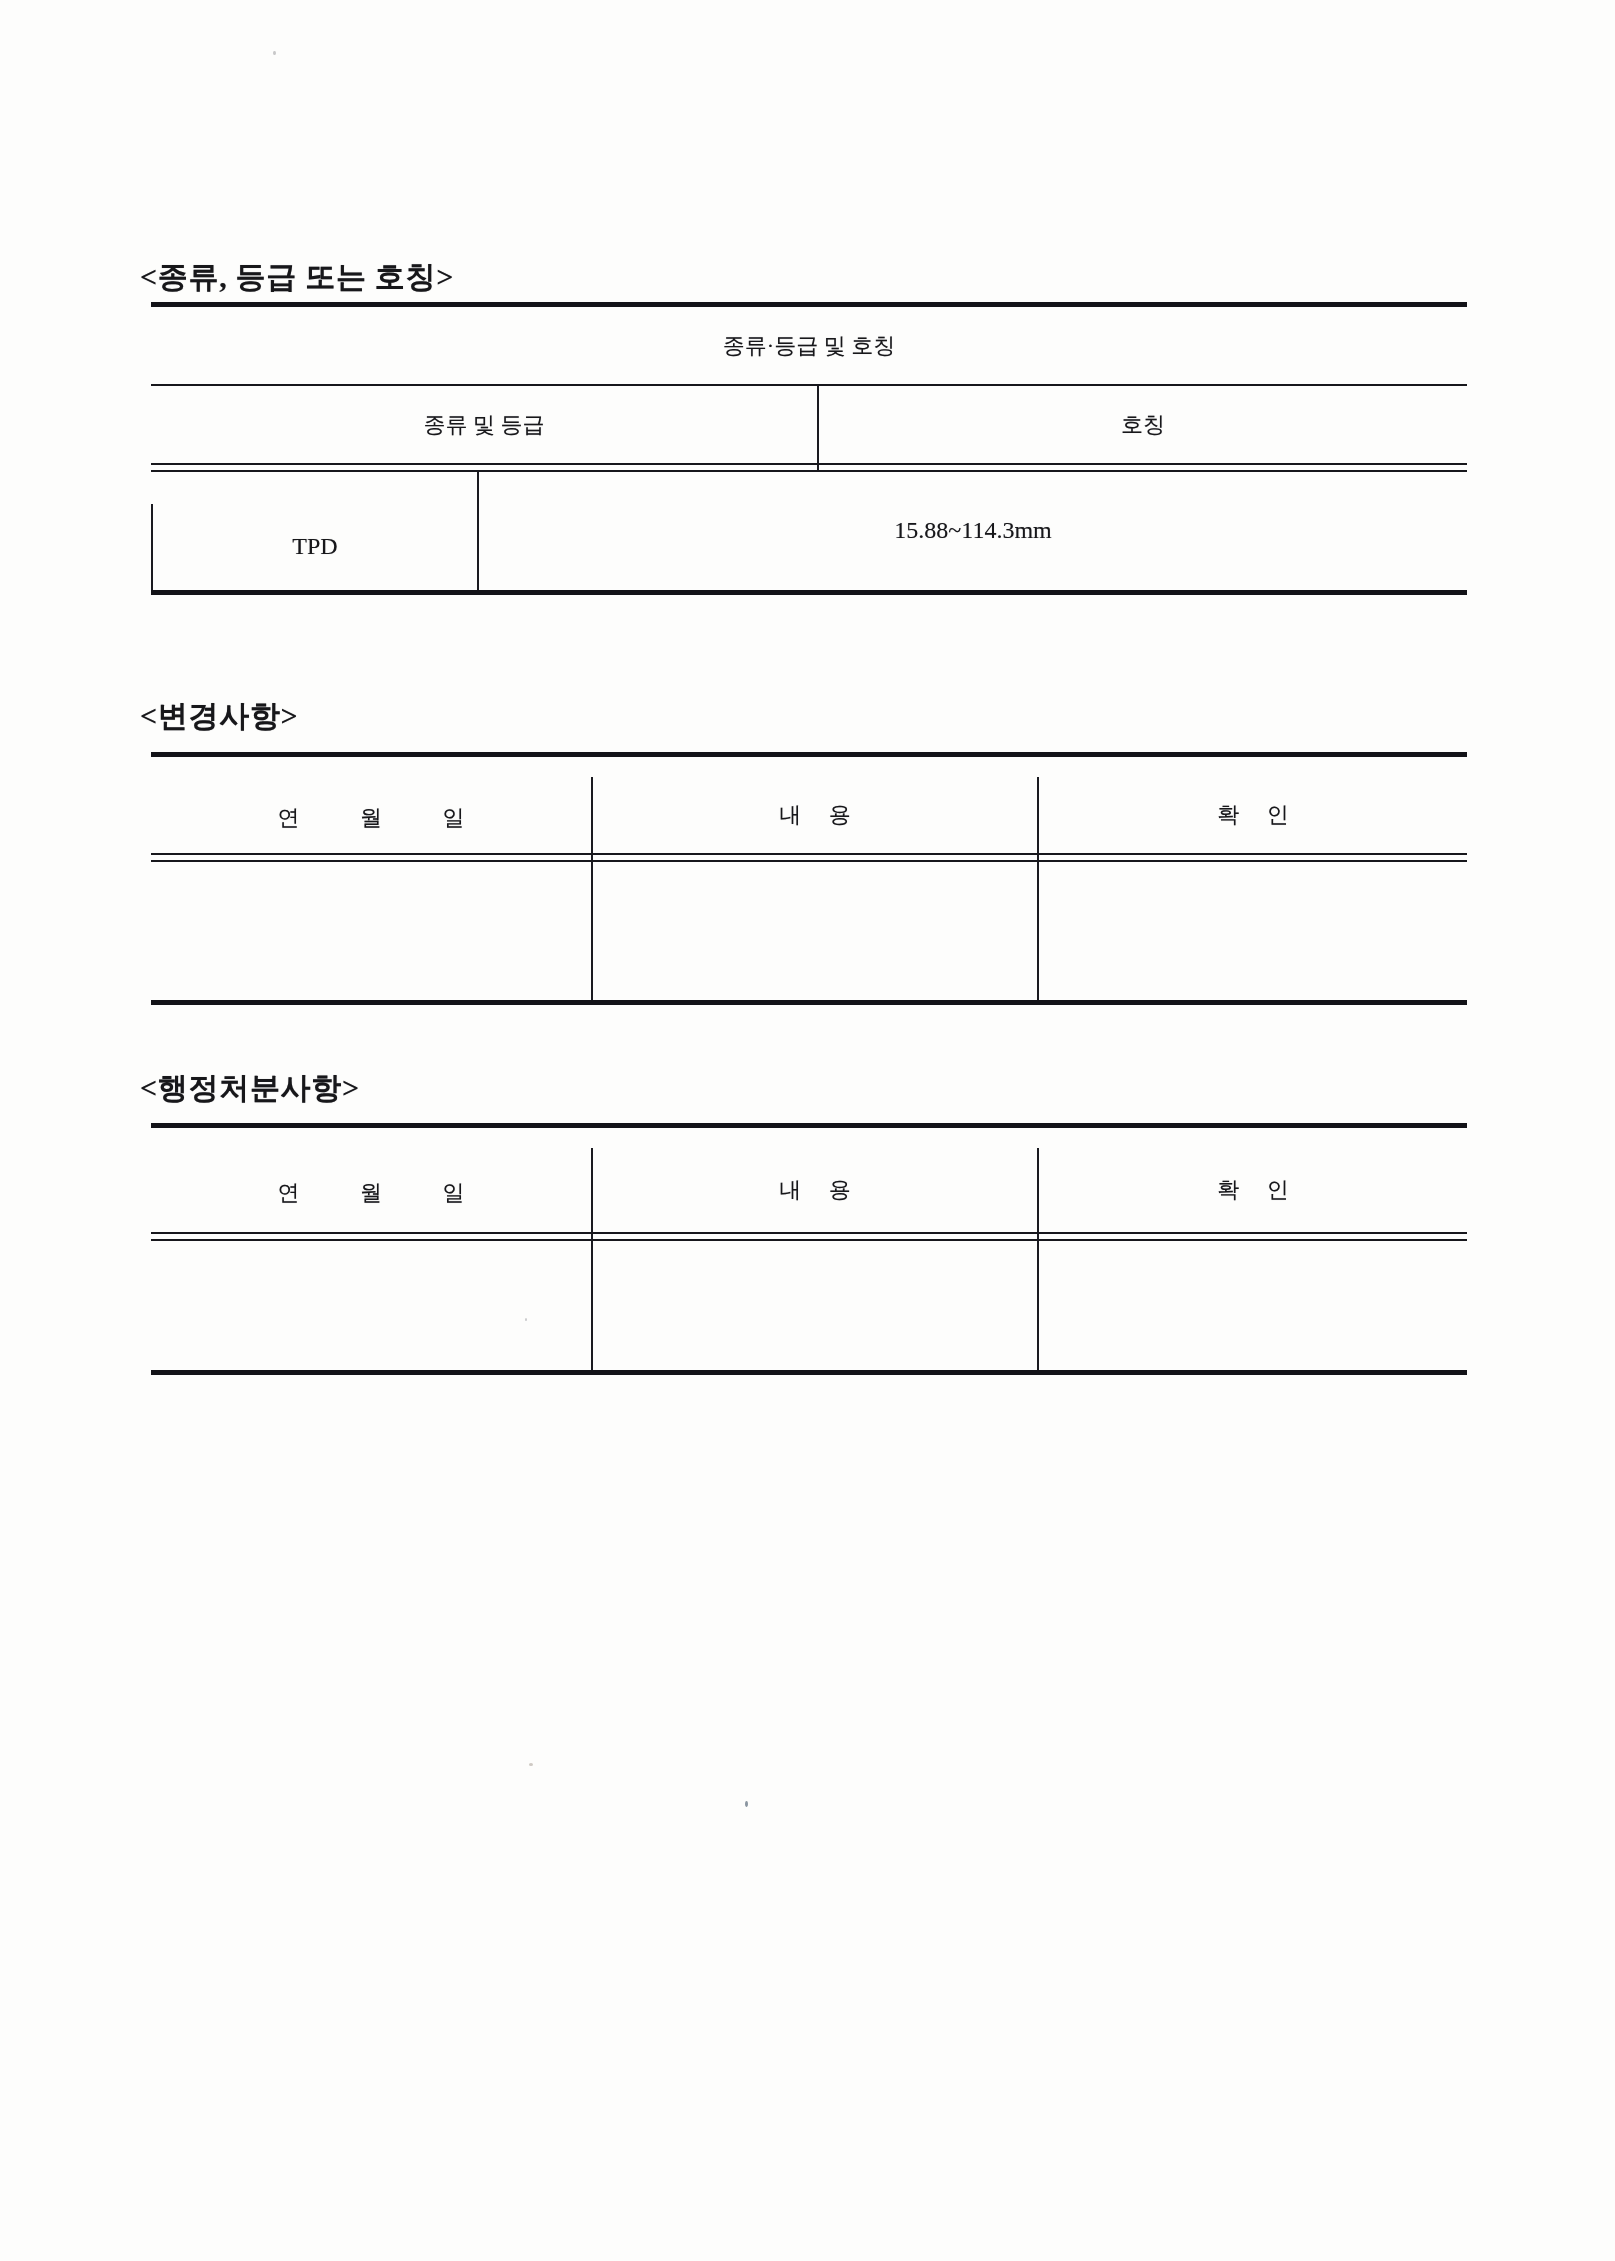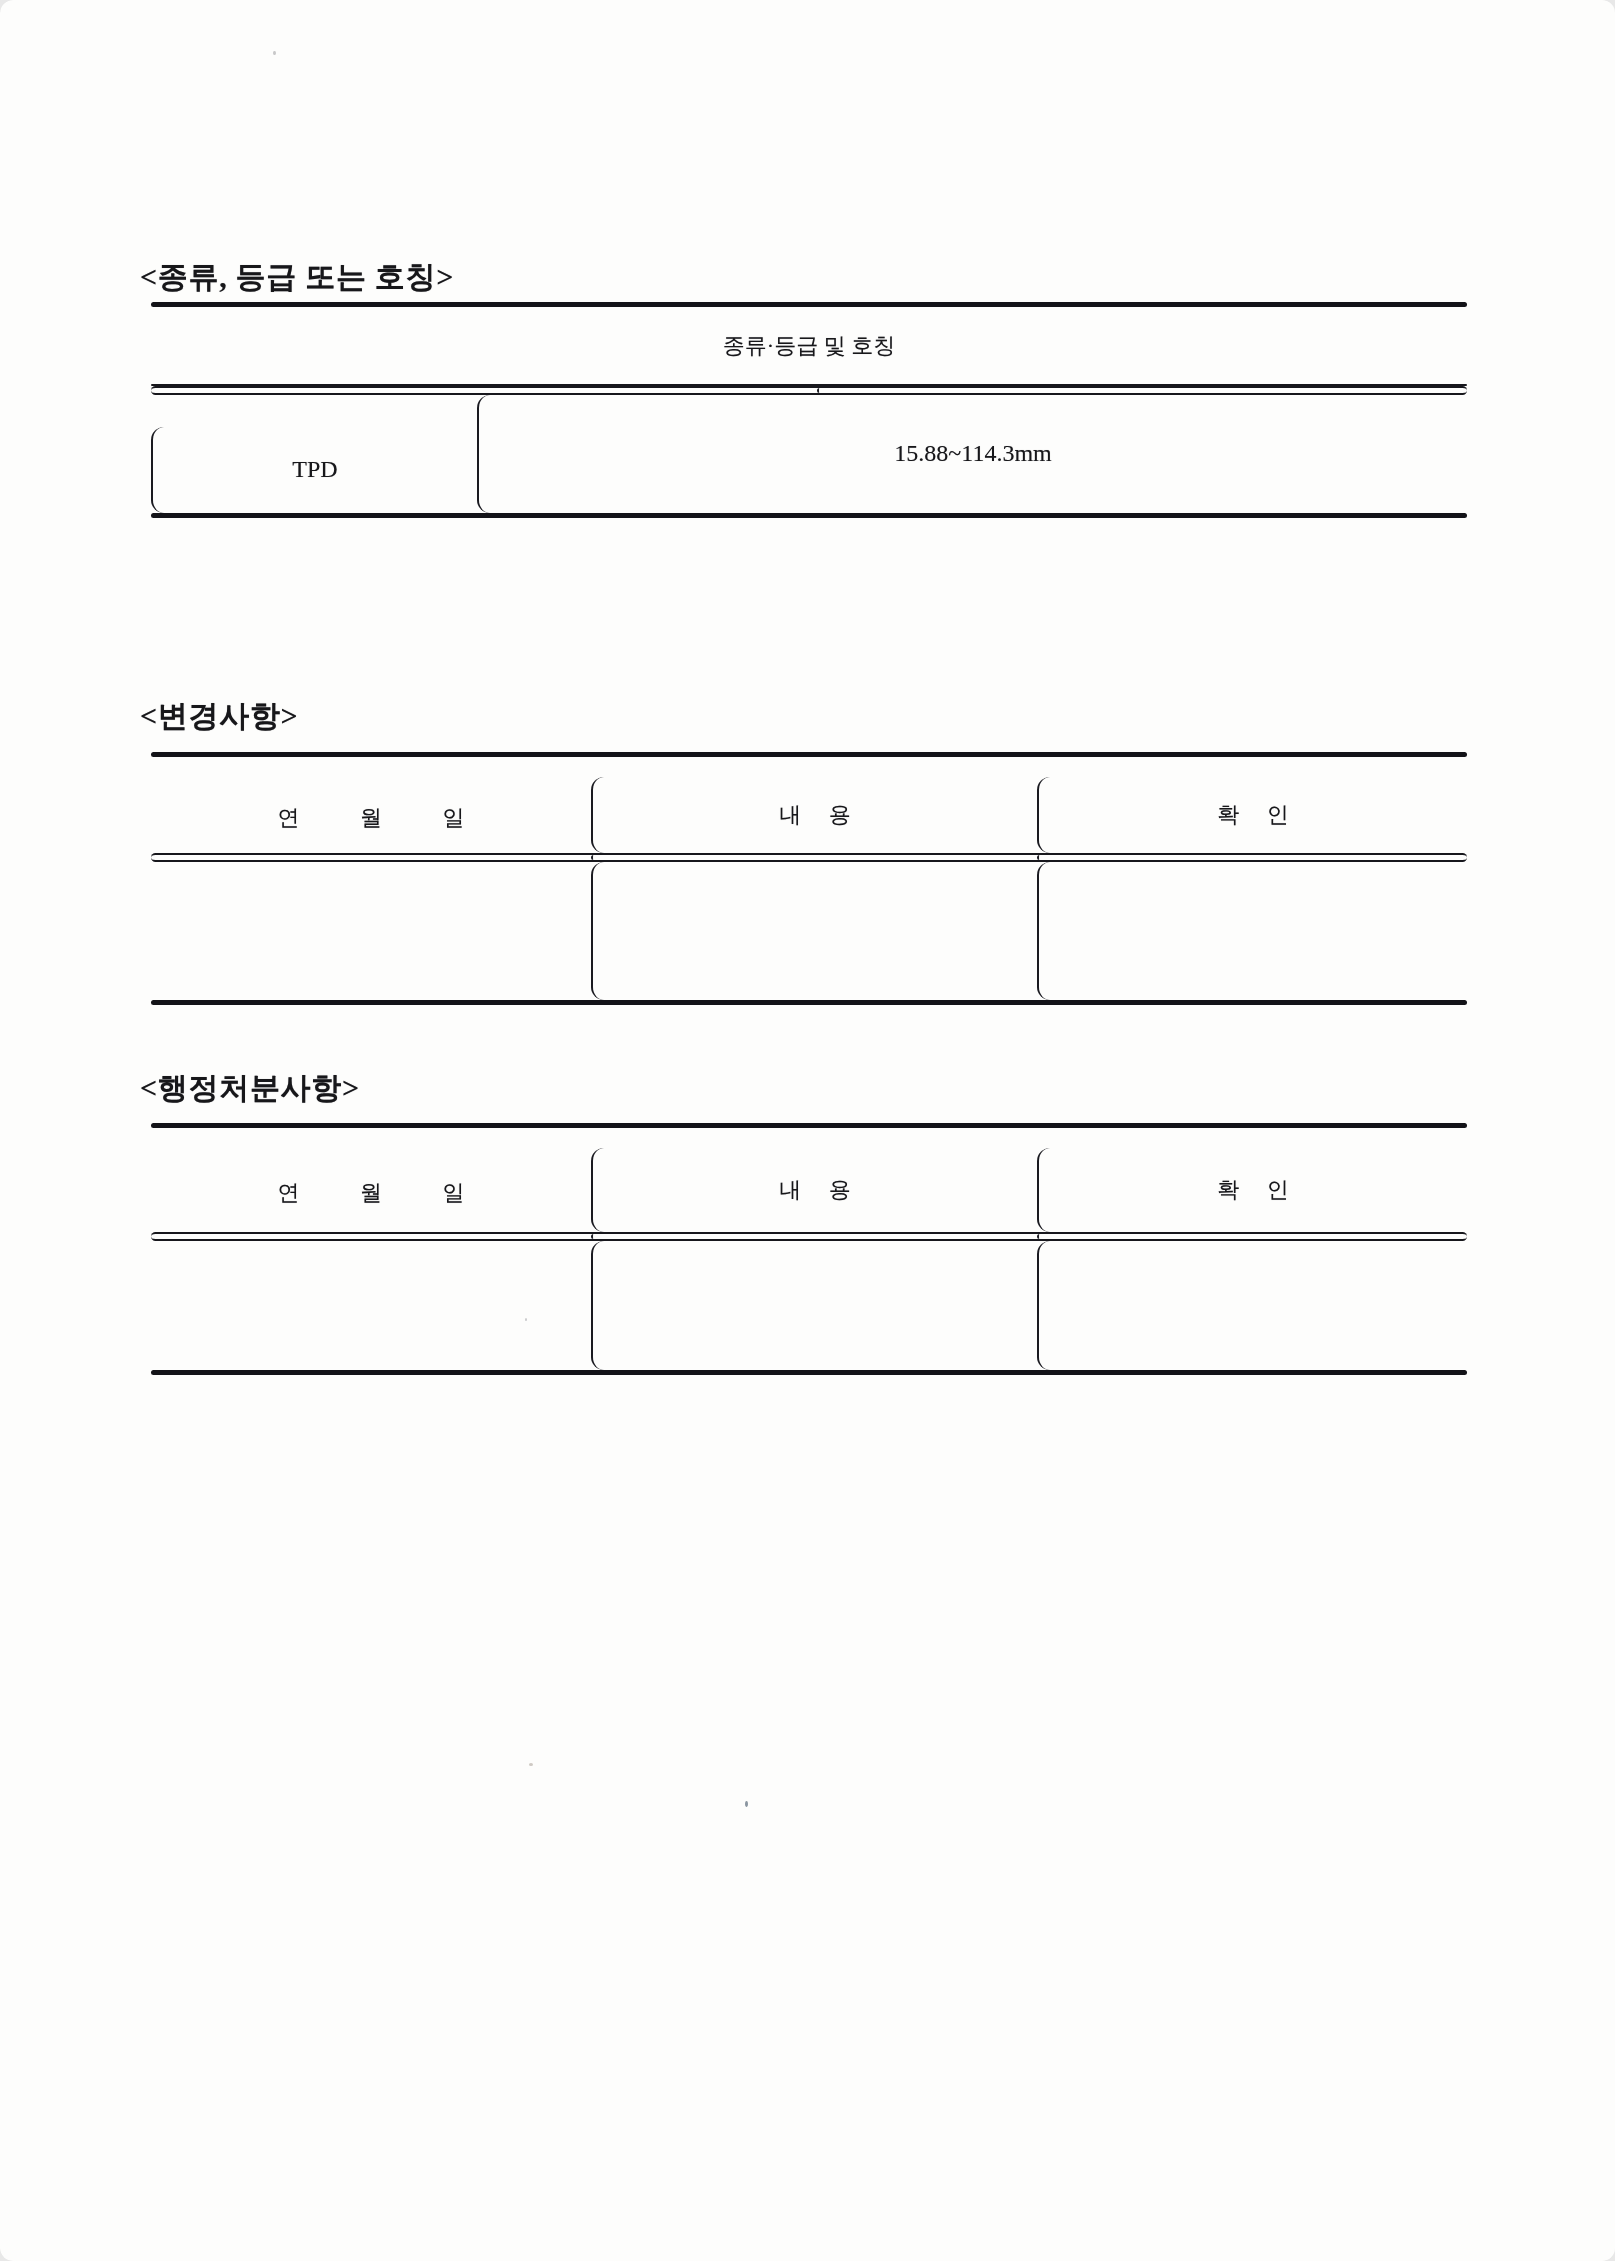--- a/index.html
+++ b/index.html
@@ -1,15 +1,15 @@
 <!DOCTYPE html>
 <html style="font-size:10.5px"><head>
 <meta charset="utf-8">
 <style>
-  * { box-sizing: border-box; margin: 0; padding: 0; border-radius: 13px; }
+  * { box-sizing: border-box; margin: 0; padding: 0; }
   html, body { background: #e8e8e8; }
   .page {
     position: relative;
     width: 1616px;
     height: 2261px;
     background: #fdfdfc;
     font-family: "Liberation Serif", "DejaVu Serif", serif;
     color: #17171a;
     overflow: hidden;
   }
@@ -85,20 +85,24 @@
 <div class="page">
 
   <div class="heading h1">&lt;종류, 등급 또는 호칭&gt;</div>
 
   <div class="tbl tbl1">
     <div class="hline-thick"></div>
     <div class="row row-title">
       <div class="cell grow">종류·등급 및 호칭</div>
     </div>
     <div class="hline-thin"></div>
+    <div class="row row-head">
+      <div class="cell c-typegrade">종류 및 등급</div>
+      <div class="cell c-desig vl">호칭</div>
+    </div>
     <div class="dblrow">
       <div class="c-typegrade"></div>
       <div class="grow vl"></div>
     </div>
     <div class="row row-data">
       <div class="cell c-grade fs-data vl">TPD</div>
       <div class="cell c-desig fs-data vl">15.88~114.3mm</div>
     </div>
     <div class="hline-thick"></div>
   </div>

